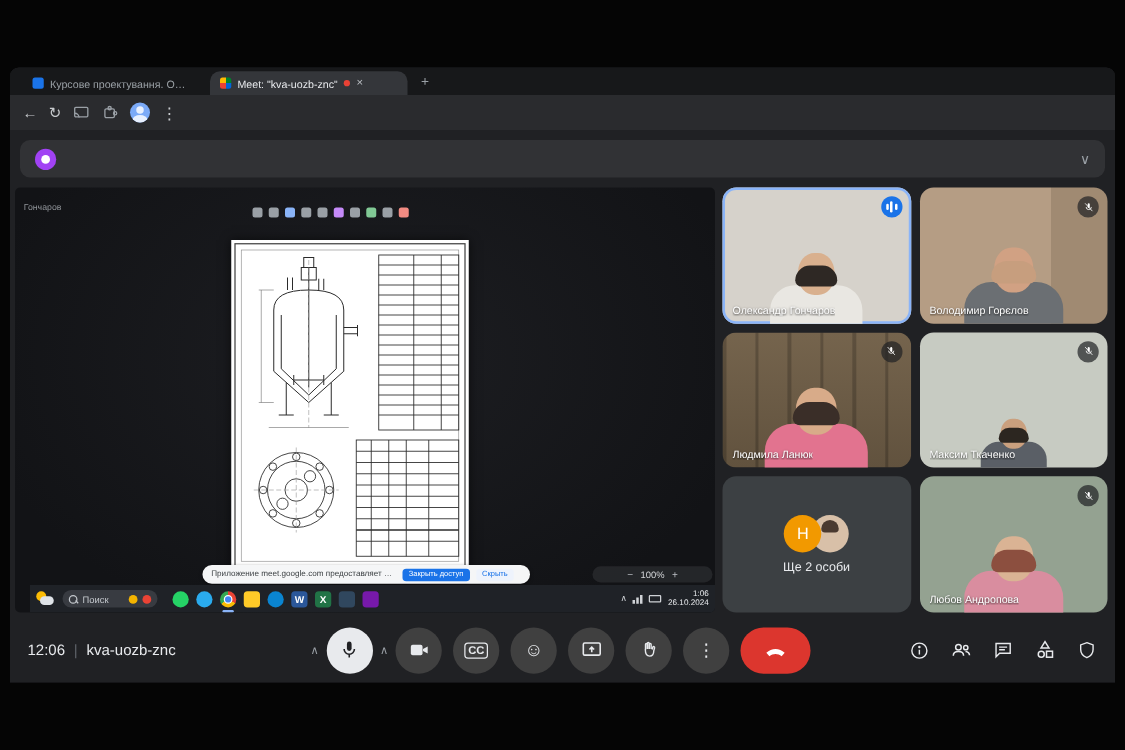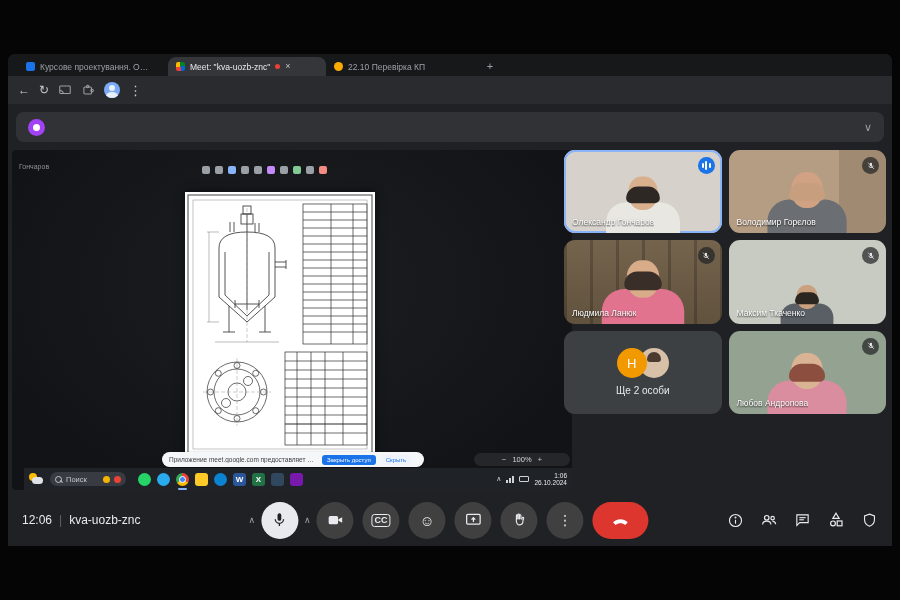--- a/index.html
+++ b/index.html
@@ -79,21 +79,21 @@
   .chromeic{border-radius:50%;background:conic-gradient(#ea4335 0 33%,#fbbc05 0 66%,#34a853 0);}
   .chromeic i{width:5px;height:5px;border-radius:50%;background:#4285f4;border:1px solid #fff;}
   .tray{margin-left:auto;display:flex;align-items:center;gap:5px;}
   .traychev{color:#cfd2d6;font-size:7px;}
   .trbars{display:flex;align-items:flex-end;gap:1px;}
   .trbars i{width:2px;background:#cfd2d6;display:block;}
   .trbatt{width:8px;height:4px;border:1px solid #cfd2d6;border-radius:1px;}
   .clock{text-align:right;color:#e8eaed;font-size:6.5px;line-height:1.15;}
 
   
-  .tiles{position:absolute;left:556px;right:6px;top:46px;height:264px;display:grid;grid-template-columns:1fr 1fr;grid-template-rows:1fr 1fr 1fr;gap:7px;}
+  .tiles{position:absolute;left:570px;right:6px;top:46px;height:340px;display:grid;grid-template-columns:1fr 1fr;grid-template-rows:1fr 1fr 1fr;gap:7px;}
   .tile{position:relative;border-radius:11px;overflow:hidden;}
   .tile.activeSpeaker{outline:2.5px solid #8ab4f8;outline-offset:-2.5px;}
   .tname{position:absolute;left:8px;bottom:6px;font-size:8.5px;color:#fff;text-shadow:0 1px 2px rgba(0,0,0,.85);max-width:88%;white-space:nowrap;overflow:hidden;text-overflow:ellipsis;}
   .badge{position:absolute;right:7px;top:7px;width:17px;height:17px;border-radius:50%;display:flex;align-items:center;justify-content:center;}
   .badge.audio{background:#1a73e8;gap:1.5px;}
   .badge.audio i{display:block;width:2px;border-radius:1px;background:#fff;}
   .badge.muted{background:rgba(32,33,36,.7);}
   .person{position:absolute;left:50%;bottom:-5px;transform:translateX(-50%);}
   .person .hair{position:relative;z-index:3;width:30px;height:15px;border-radius:14px 14px 6px 6px;margin:0 auto -24px;}
   .person .face{position:relative;z-index:2;width:26px;height:30px;border-radius:45%;margin:0 auto;}
@@ -136,24 +136,20 @@
     <div class="tabstrip">
       <div class="tab" style="width:150px;">
         <span class="favicon fav-blue"></span>
         <span class="title">Курсове проектування. Обла…</span>
       </div>
       <div class="tab active" style="width:158px;">
         <span class="favicon fav-meet"></span>
         <span class="title">Meet: "kva-uozb-znc"</span>
         <span class="recdot"></span>
         <span class="tabclose">×</span>
-      </div>
-      <div class="tab" style="width:150px;">
-        <span class="favicon fav-yellow"></span>
-        <span class="title">22.10 Перевірка КП</span>
       </div>
       <div class="newtab">+</div>
     </div>
 
     <div class="toolbar">
       <span class="navic">←</span>
       <span class="navic">↻</span>
       <div class="tb-right">
         <svg class="tbsvg" width="14" height="14" viewBox="0 0 24 24" fill="none" stroke="#9aa0a6" stroke-width="1.8">
           <rect x="3" y="5" width="18" height="13" rx="1.5"></rect>

